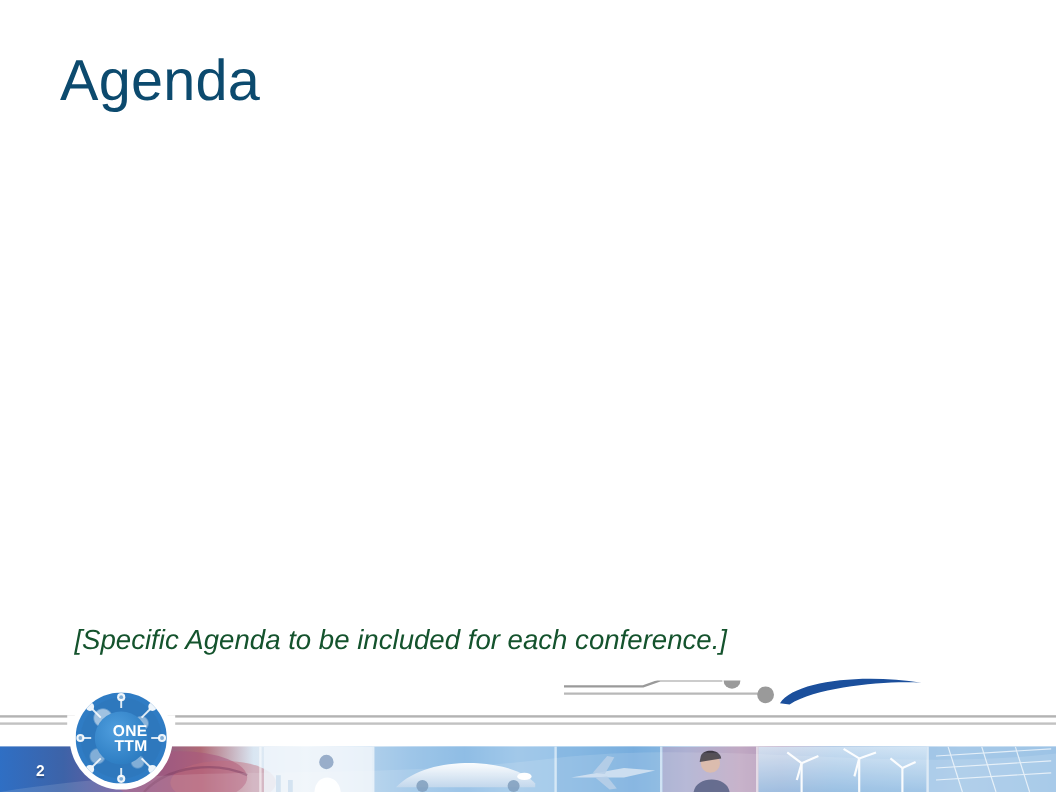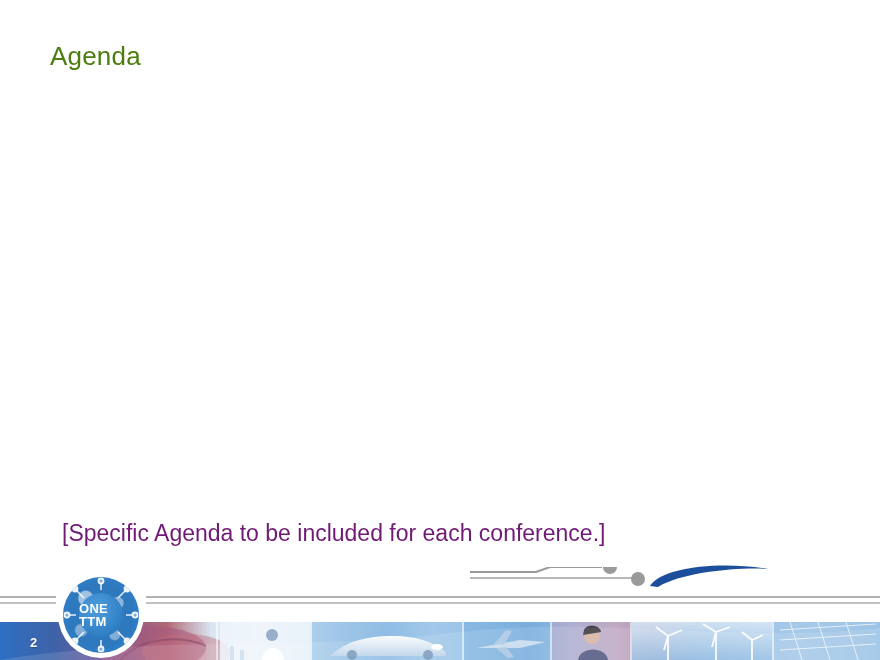--- a/index.html
+++ b/index.html
@@ -14,44 +14,45 @@
     background: #ffffff;
     overflow: hidden;
     font-family: "Liberation Sans", sans-serif;
   }
 
   
   .slide-title {
     position: absolute;
     left: 50px;
     top: 42px;
-    font-size: 26px;
+    font-size: 48px;
     font-weight: 400;
-    color: #4d7c0f;
+    color: #0c4a6e;
     letter-spacing: 0.2px;
     line-height: 1.1;
     white-space: nowrap;
   }
 
   
   .body-area {
     position: absolute;
     left: 50px;
     top: 110px;
     width: 790px;
     height: 430px;
   }
   .body-text {
     position: absolute;
     left: 12px;
     top: 410px;
     font-size: 23px;
-    color: #701a75;
+    color: #14532d;
     white-space: nowrap;
     line-height: 1.2;
+    font-style: italic;
   }
 
   
   .footer {
     position: absolute;
     left: 0;
     bottom: 0;
     width: 880px;
     height: 95px;
   }
@@ -128,21 +129,21 @@
     left: 0; top: 0;
   }
   .badge-core {
     position: relative;
     width: 44px;
     height: 44px;
     border-radius: 50%;
     background: radial-gradient(circle at 40% 35%, #4f9ede 0%, #2f7fc4 70%, #2a73b4 100%);
     display: flex;
     flex-direction: column;
-    align-items: flex-start;
+    align-items: flex-end;
     justify-content: center;
     z-index: 3;
   }
   .badge-line {
     color: #ffffff;
     font-size: 13px;
     font-weight: 700;
     line-height: 13px;
     letter-spacing: 0.3px;
   }

